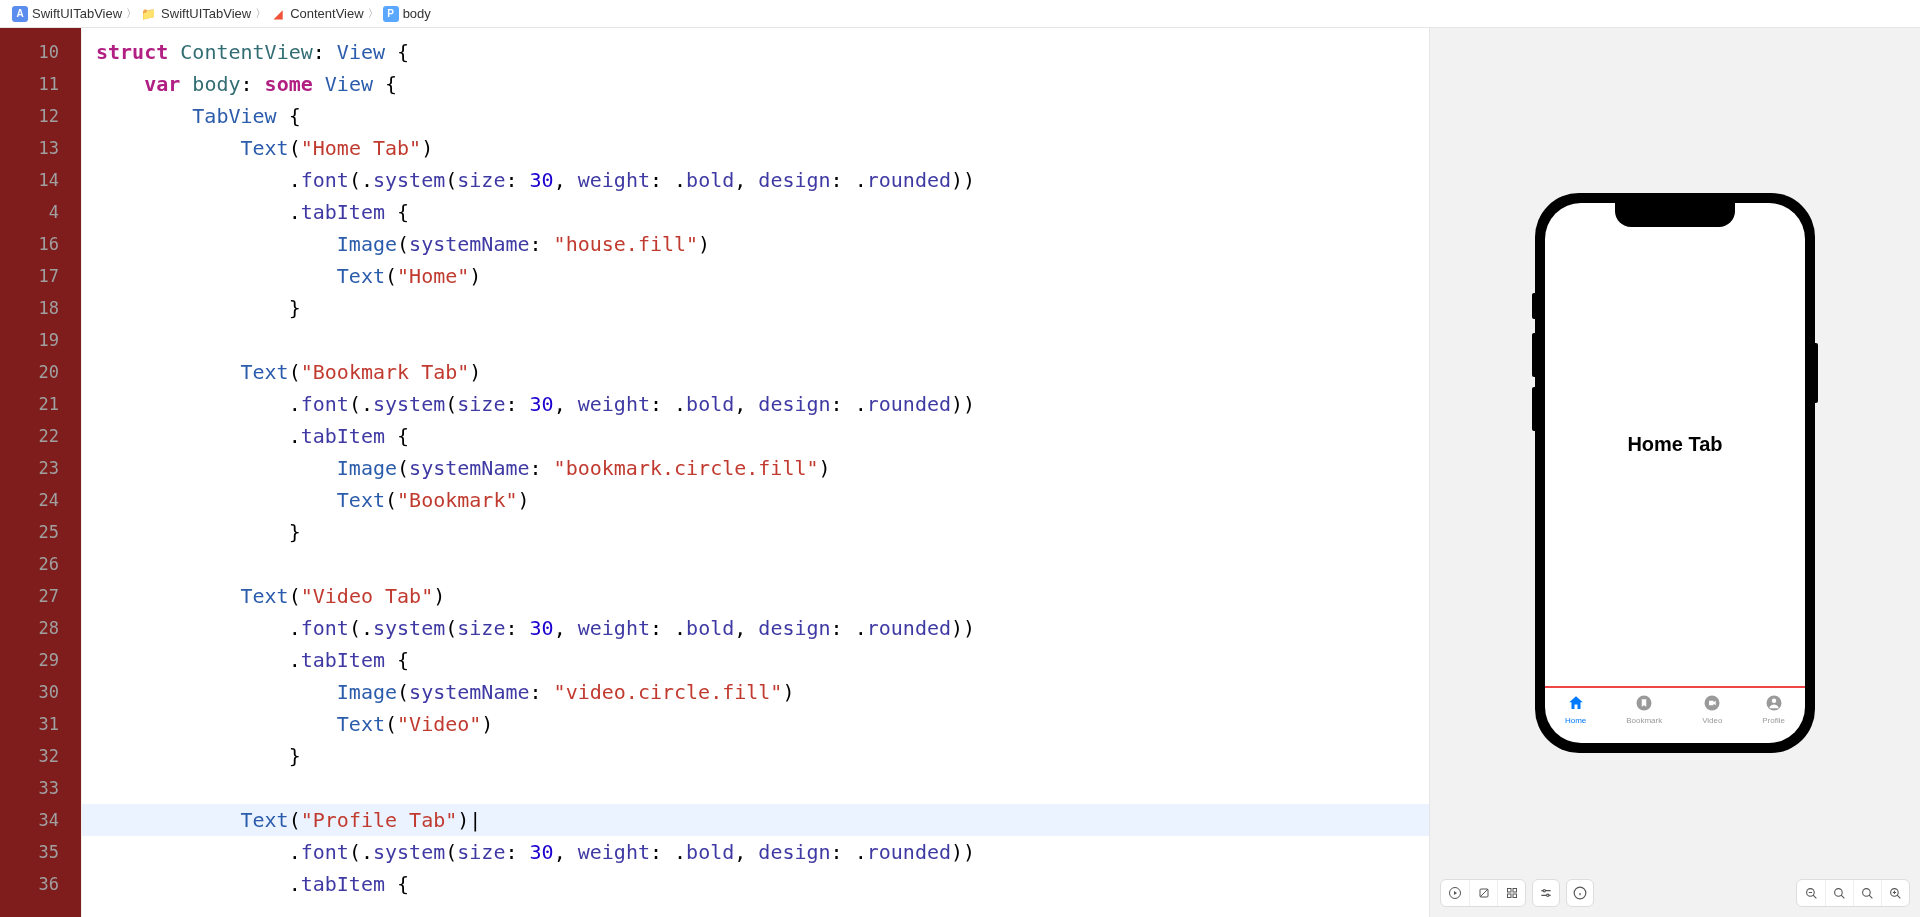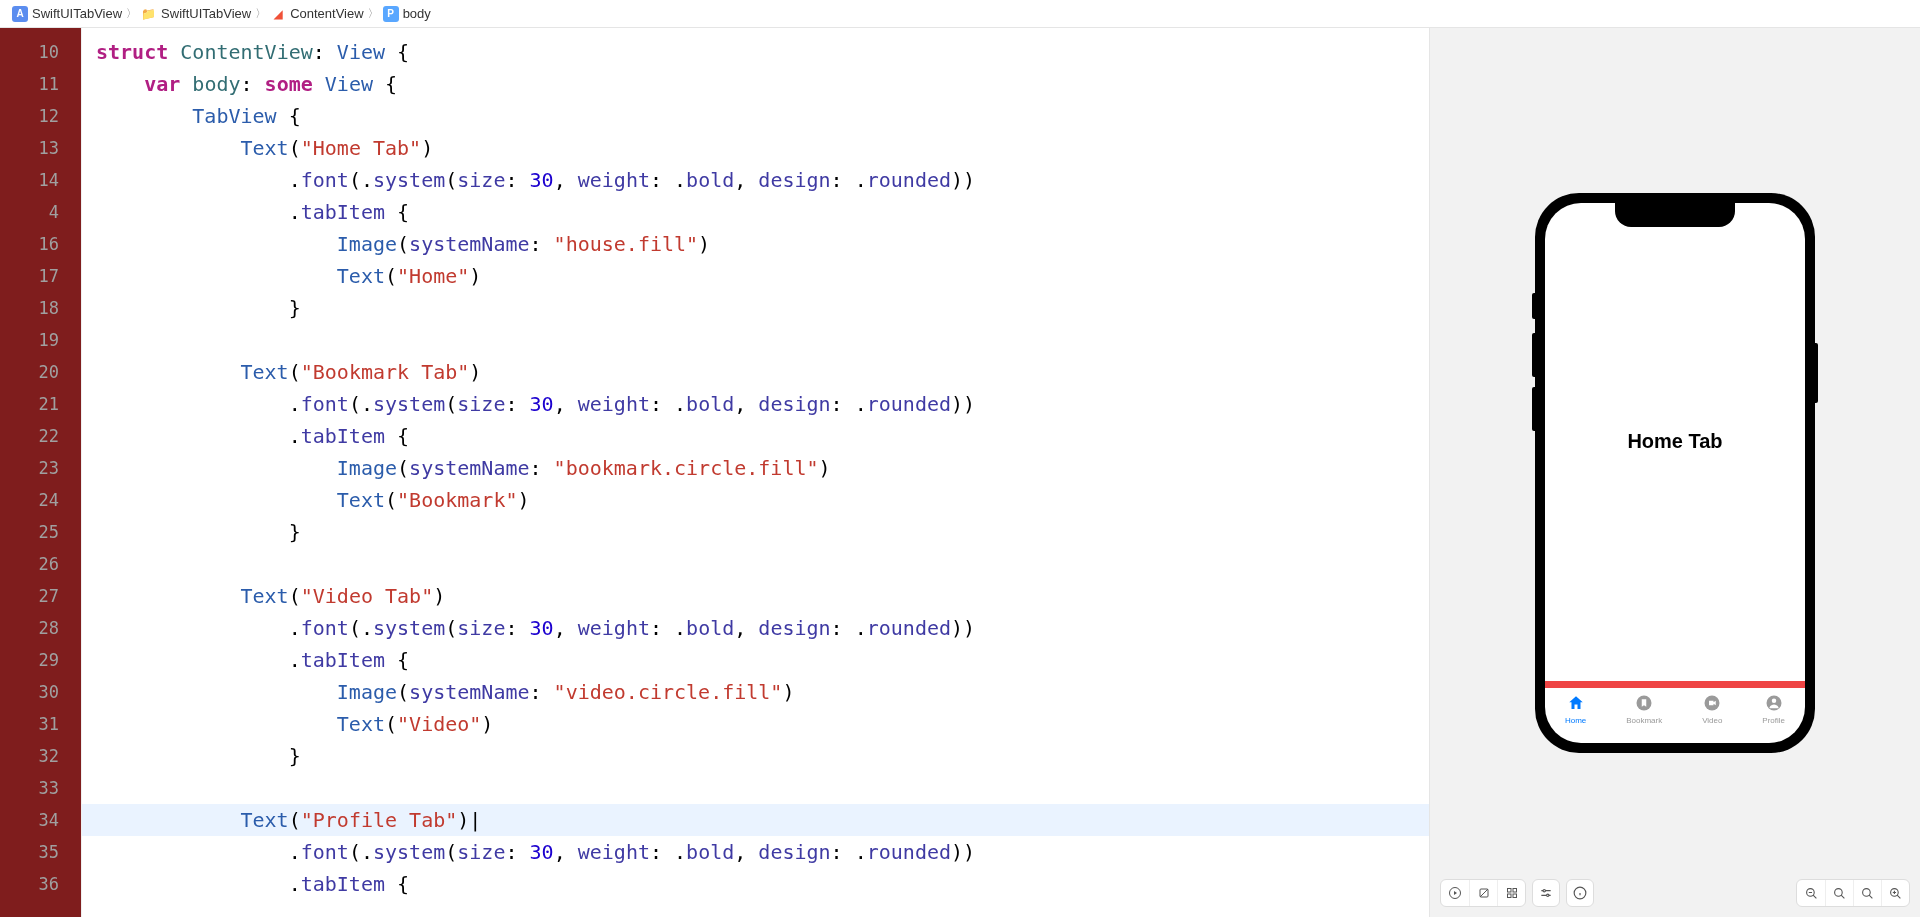--- a/index.html
+++ b/index.html
@@ -157,21 +157,21 @@
       align-items: center;
       justify-content: center;
       font-family: -apple-system, sans-serif;
       font-size: 20px;
       font-weight: 700;
     }
     .tabbar {
       display: flex;
       justify-content: space-around;
       padding: 6px 6px 18px 6px;
-      border-top: 7px solid #ef4444;
+      border-top: 2px solid #ef4444;
       gap: 12px;
     }
     .tabitem {
       display: flex;
       flex-direction: column;
       align-items: center;
       gap: 2px;
       color: #9a9a9a;
       font-family: -apple-system, sans-serif;
       font-size: 8px;

